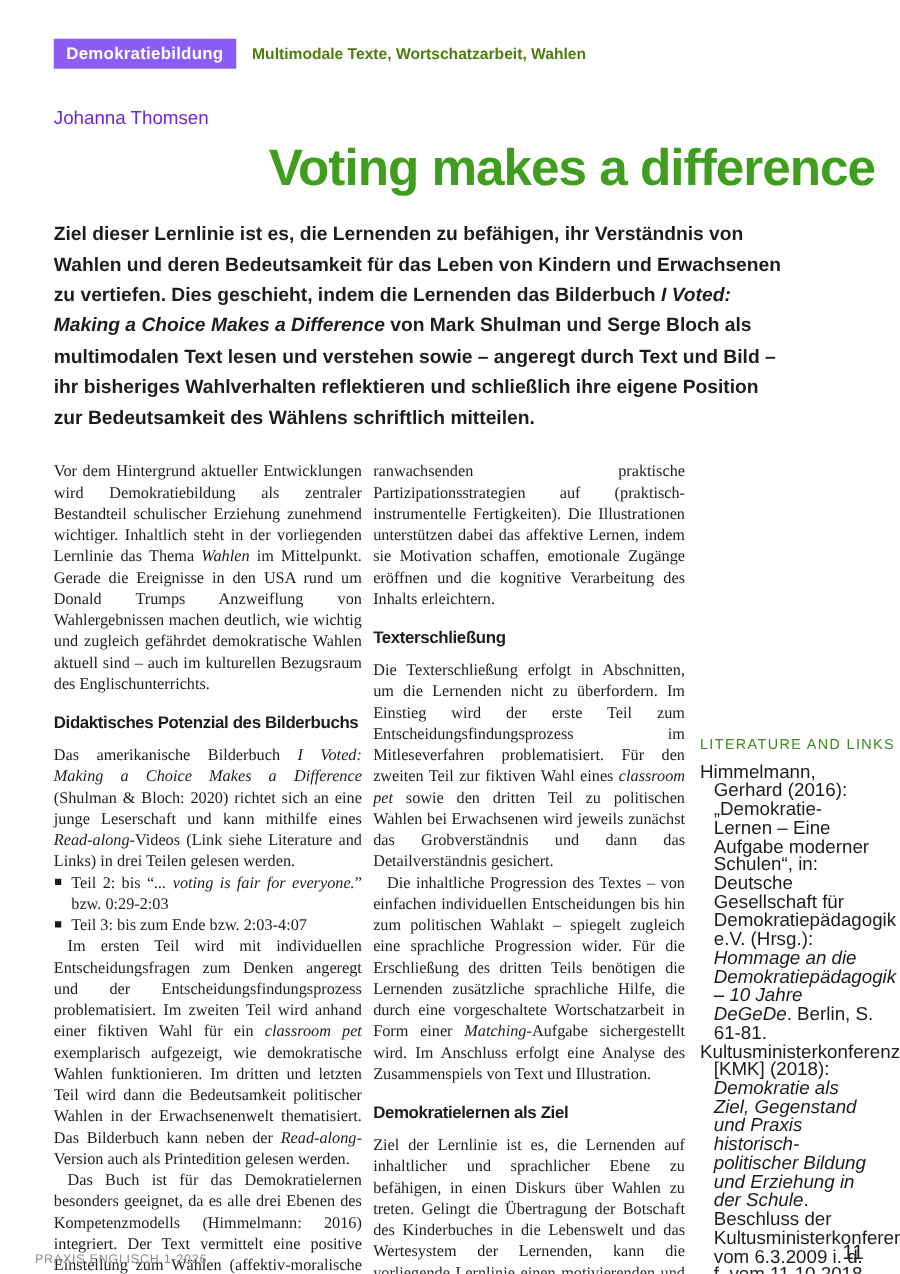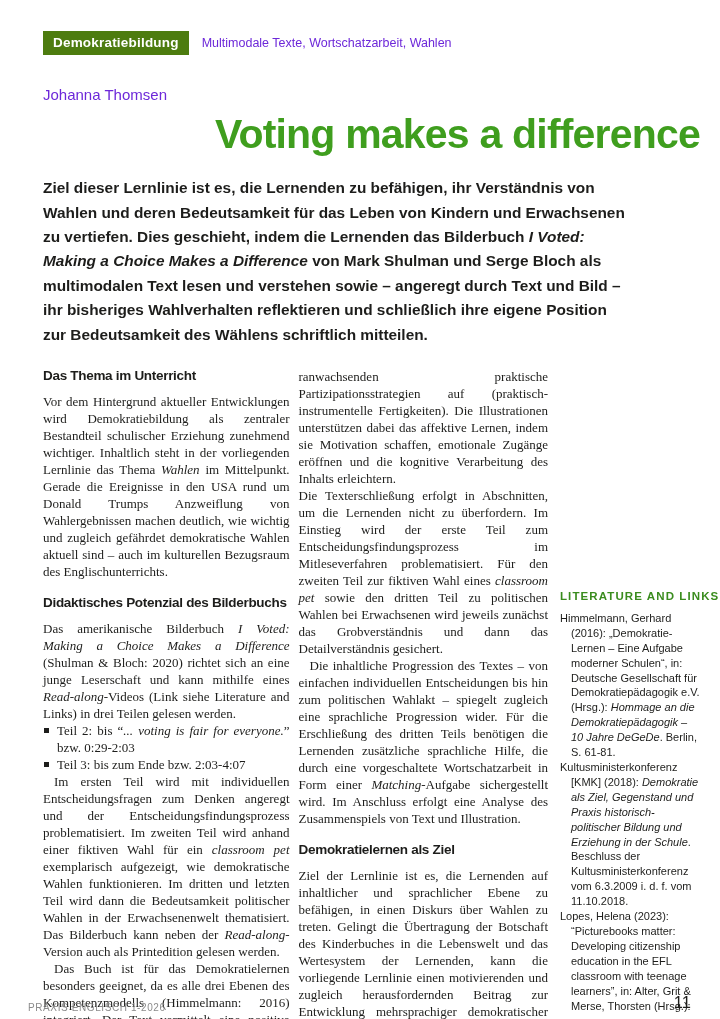--- a/index.html
+++ b/index.html
@@ -9,25 +9,25 @@
     font-family:"Liberation Sans","DejaVu Sans",sans-serif;
     color:#1d1d1b;
     position:relative;
     overflow:hidden;
   }
   .page { padding:31px 20px 0 43px; }
 
   
   .kicker-row { display:flex; align-items:center; }
   .badge {
-    background:#4d7c0f; color:#ffffff; font-weight:bold;
+    background:#8b5cf6; color:#ffffff; font-weight:bold;
     font-size:13.5px; letter-spacing:.2px;
     padding:4px 10px 5px;
   }
-  .topics { font-weight:normal; font-size:12.5px; color:#6d28d9; margin-left:13px; }
+  .topics { font-weight:bold; font-size:12.5px; color:#4d7c0f; margin-left:13px; }
 
   .byline { margin-top:31px; font-size:15px; color:#6d28d9; }
 
   .title {
     margin-top:9px; color:#3f9e1e; font-weight:bold;
     font-size:41px; letter-spacing:-0.8px; line-height:1.1;text-align:right;
   }
 
   .intro {
     margin-top:19px; width:586px;
@@ -60,25 +60,25 @@
 
   ul.square { list-style:none; }
   ul.square li { position:relative; padding-left:14px; }
   ul.square li::before {
     content:""; position:absolute; left:1px; top:6px;
     width:5px; height:5px; background:#1d1d1b;
   }
 
   
   .sb-head {
-    color:#3a8c1e; font-weight:bold; font-size:11.5px;
+    color:#3a8c1e; font-weight:normal; font-size:11.5px;
     letter-spacing:1.1px; margin-bottom:9px; white-space:nowrap;
   }
   .sb-entry {
-    font-size:11px; line-height:14.9px; color:#1d1d1b;
+    font-size:15px; line-height:14.9px; color:#1d1d1b;
     padding-left:11px; text-indent:-11px;
   }
   .sb-entry i { font-style:italic; }
 
   
   .footer-left {
     position:absolute; left:28px; top:966px;
     font-size:10px; letter-spacing:.6px; color:#8b8b8b;margin-top:36px;
   }
   .footer-page {
@@ -98,34 +98,34 @@
 
   <div class="byline">Johanna Thomsen</div>
 
   <h1 class="title">Voting makes a difference</h1>
 
   <p class="intro" lang="de"><span>Ziel dieser Lernlinie ist es, die Lernenden zu befähigen, ihr Verständnis von Wahlen und deren Bedeutsamkeit für das Leben von Kindern und Erwachsenen zu vertiefen. Dies geschieht, indem die Lernenden das Bilderbuch </span><i>I Voted: Making a Choice Makes a Difference</i><span> von Mark Shulman und Serge Bloch als multimodalen Text lesen und verstehen sowie – angeregt durch Text und Bild – ihr bisheriges Wahlverhalten reflektieren und schließlich ihre eigene Position zur Bedeutsamkeit des Wählens schriftlich mitteilen.</span></p>
 
   <div class="main">
 
     <div class="col col-1 body-text">
-      <h2 class="colhead">Das Thema im Unterricht</h2>
       <p lang="de"><span>Vor dem Hintergrund aktueller Entwicklungen wird Demokratiebildung als zentraler Bestandteil schulischer Erziehung zunehmend wichtiger. Inhaltlich steht in der vorliegenden Lernlinie das Thema </span><i>Wahlen</i><span> im Mittelpunkt. Gerade die Ereignisse in den USA rund um Donald Trumps Anzweiflung von Wahlergebnissen machen deutlich, wie wichtig und zugleich gefährdet demokratische Wahlen aktuell sind – auch im kulturellen Bezugsraum des Englischunterrichts.</span></p>
       <h2 class="colhead spaced">Didaktisches Potenzial des Bilderbuchs</h2>
       <p lang="de"><span>Das amerikanische Bilderbuch </span><i>I Voted: Making a Choice Makes a Difference</i><span> (Shulman &amp; Bloch: 2020) richtet sich an eine junge Leserschaft und kann mithilfe eines </span><i>Read-along</i><span>-Videos (Link siehe Literature and Links) in drei Teilen gelesen werden.</span></p>
       <ul class="square">
         <li lang="de"><span>Teil 2: bis “</span><i>... voting is fair for everyone.</i><span>” bzw. 0:29-2:03</span></li>
         <li lang="de"><span>Teil 3: bis zum Ende bzw. 2:03-4:07</span></li>
       </ul>
       <p lang="de" class="indent"><span>Im ersten Teil wird mit individuellen Entscheidungsfragen zum Denken angeregt und der Entscheidungsfindungsprozess problematisiert. Im zweiten Teil wird anhand einer fiktiven Wahl für ein </span><i>classroom pet</i><span> exemplarisch aufgezeigt, wie demokratische Wahlen funktionieren. Im dritten und letzten Teil wird dann die Bedeutsamkeit politischer Wahlen in der Erwachsenenwelt thematisiert. Das Bilderbuch kann neben der </span><i>Read-along</i><span>-Version auch als Printedition gelesen werden.</span></p>
       <p lang="de" class="indent"><span>Das Buch ist für das Demokratielernen besonders geeignet, da es alle drei Ebenen des Kompetenzmodells (Himmelmann: 2016) integriert. Der Text vermittelt eine positive Einstellung zum Wählen (affektiv-moralische Einstellungen), grundlegendes Wissen zum Wahlprozess (allgemeine kognitive Fähigkeiten) und zeigt He-</span></p>
     </div>
 
     <div class="col col-2 body-text">
       <p lang="de"><span>ranwachsenden praktische Partizipationsstrategien auf (praktisch-instrumentelle Fertigkeiten). Die Illustrationen unterstützen dabei das affektive Lernen, indem sie Motivation schaffen, emotionale Zugänge eröffnen und die kognitive Verarbeitung des Inhalts erleichtern.</span></p>
+      <h2 class="colhead spaced">Texterschließung</h2>
       <p lang="de"><span>Die Texterschließung erfolgt in Abschnitten, um die Lernenden nicht zu überfordern. Im Einstieg wird der erste Teil zum Entscheidungsfindungsprozess im Mitleseverfahren problematisiert. Für den zweiten Teil zur fiktiven Wahl eines </span><i>classroom pet</i><span> sowie den dritten Teil zu politischen Wahlen bei Erwachsenen wird jeweils zunächst das Grobverständnis und dann das Detailverständnis gesichert.</span></p>
       <p lang="de" class="indent"><span>Die inhaltliche Progression des Textes – von einfachen individuellen Entscheidungen bis hin zum politischen Wahlakt – spiegelt zugleich eine sprachliche Progression wider. Für die Erschließung des dritten Teils benötigen die Lernenden zusätzliche sprachliche Hilfe, die durch eine vorgeschaltete Wortschatzarbeit in Form einer </span><i>Matching</i><span>-Aufgabe sichergestellt wird. Im Anschluss erfolgt eine Analyse des Zusammenspiels von Text und Illustration.</span></p>
       <h2 class="colhead spaced">Demokratielernen als Ziel</h2>
       <p lang="de"><span><span>Ziel der Lernlinie ist es, die Lernenden auf inhaltlicher und sprachlicher Ebene zu befähigen, in einen Diskurs über Wahlen zu treten. Gelingt die Übertragung der Botschaft des Kinderbuches in die Lebenswelt und das Wertesystem der Lernenden, kann die vorliegende Lernlinie einen motivierenden und zugleich herausfordernden Beitrag zur Entwicklung mehrsprachiger demokratischer Handlungsfähigkeit leisten.</span></span></p>
 
     </div>
 
     <div class="sidebar">
       <div class="sb-head">LITERATURE AND LINKS</div>
       <div class="sb-entry"><span>Himmelmann, Gerhard (2016): „Demokratie-Lernen – Eine Aufgabe moderner Schulen“, in: Deutsche Gesellschaft für Demokratiepädagogik e.V. (Hrsg.): </span><i>Hommage an die Demokratiepädagogik – 10 Jahre DeGeDe</i><span>. Berlin, S. 61-81.</span></div>

